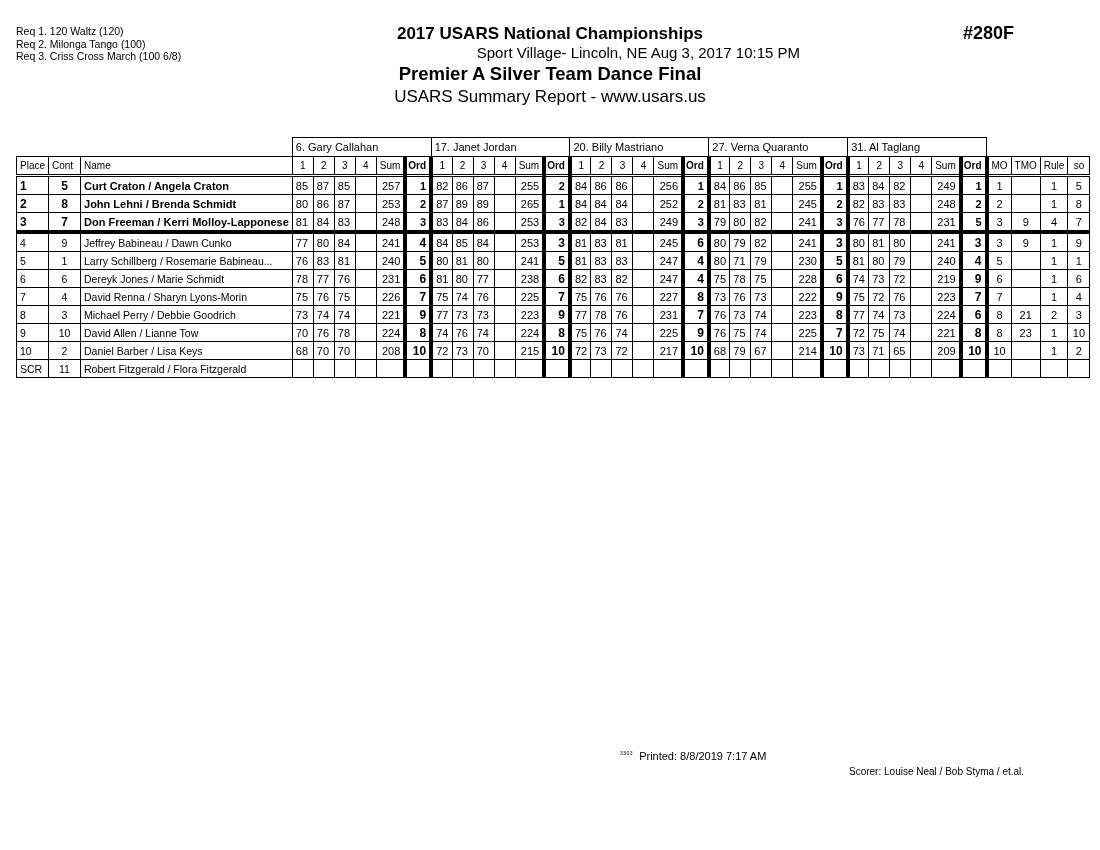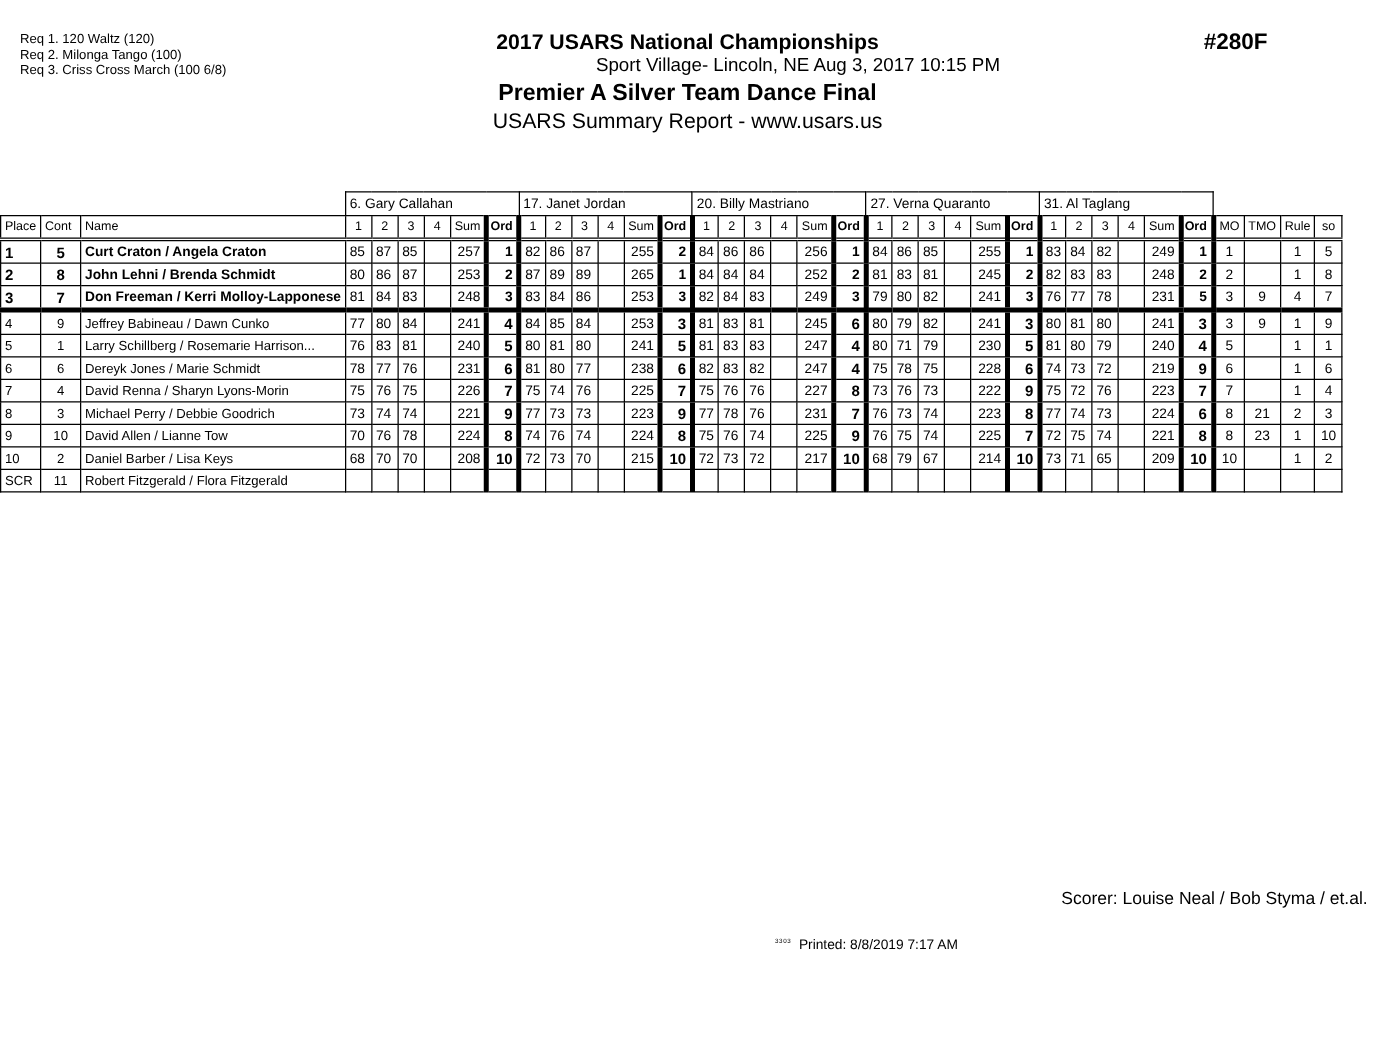--- a/index.html
+++ b/index.html
@@ -5,38 +5,38 @@
   html, body { margin: 0; padding: 0; background: #ffffff; }
   body { width: 1100px; height: 850px; position: relative; font-family: "Liberation Sans", sans-serif; color: #000; overflow: hidden; }
   .reqs { position: absolute; left: 16px; top: 25px; font-size: 10.5px; line-height: 12.5px; }
   .title-block { position: absolute; left: 300px; width: 500px; top: 23px; text-align: center; }
   .t1 { font-size: 17px; font-weight: bold; line-height: 21px; }
   .t2 { font-size: 15px; line-height: 18px; text-align: right; }
   .t3 { font-size: 18.5px; font-weight: bold; line-height: 24px; }
   .t4 { font-size: 17px; line-height: 22px; }
   .event-no { position: absolute; left: 963px; top: 23px; font-size: 18px; font-weight: bold; }
 
-  table.res { position: absolute; left: 0; top: 137px; border-collapse: collapse; font-size: 10.5px; table-layout: fixed; margin-top: 16px; }
+  table.res { position: absolute; left: 16px; top: 137px; border-collapse: collapse; font-size: 10.5px; table-layout: fixed; }
   table.res td { border: 1px solid #000; padding: 0 3px; height: 17px; white-space: nowrap; overflow: hidden; }
   table.res tr.judges td { height: 18px; font-size: 11px; }
   table.res tr.judges td.blank { border: none; }
   table.res tr.hdr td { font-size: 10px; height: 17px; border-bottom: 3px double #000; }
   td.c { text-align: center; }
   td.r { text-align: right; }
   td.ord { border-left: 4px solid #000 !important; border-right: 4px solid #000 !important; text-align: right; font-weight: bold; font-size: 12px; }
   tr.hdr td.ord { font-weight: bold; font-size: 9px; text-align: center; padding-left: 1px; }
   tr.top td { font-weight: bold; font-size: 11px; }
   tr.top td.place, tr.top td.cont { font-size: 12px; }
   tr.top td.sc { font-weight: normal; font-size: 11px; }
   tr.cut td { border-bottom: 4px solid #000; }
   td.sc { font-size: 11px; }
   td.name { padding-left: 4px; }
   .footer-printed { position: absolute; left: 620px; top: 750px; font-size: 11px; }
   .footer-printed sup { font-size: 5px; vertical-align: 5px; margin-right: 6px; letter-spacing: 0.5px; }
-  .footer-scorer { position: absolute; left: 849px; top: 710px; font-size: 14px; }
+  .footer-scorer { position: absolute; left: 849px; top: 766px; font-size: 10px; }
 </style>
 </head>
 <body>
 
 <div class="reqs">
   <div>Req  1.  120 Waltz (120)</div>
   <div>Req  2.  Milonga Tango (100)</div>
   <div>Req  3.  Criss Cross March (100 6/8)</div>
 </div>
 
@@ -290,21 +290,21 @@
         <td class="r sc">241</td>
         <td class="ord">3</td>
         <td class="c sc">3</td>
         <td class="c sc">9</td>
         <td class="c sc">1</td>
         <td class="c sc">9</td>
       </tr>
       <tr class="">
         <td class="place">5</td>
         <td class="cont c">1</td>
-        <td class="name">Larry Schillberg / Rosemarie Harrison...</td>
+        <td class="name">Larry Schillberg / Rosemarie Babineau...</td>
         <td class="sc">76</td>
         <td class="sc">83</td>
         <td class="sc">81</td>
         <td class="sc"></td>
         <td class="r sc">240</td>
         <td class="ord">5</td>
         <td class="sc">80</td>
         <td class="sc">81</td>
         <td class="sc">80</td>
         <td class="sc"></td>

